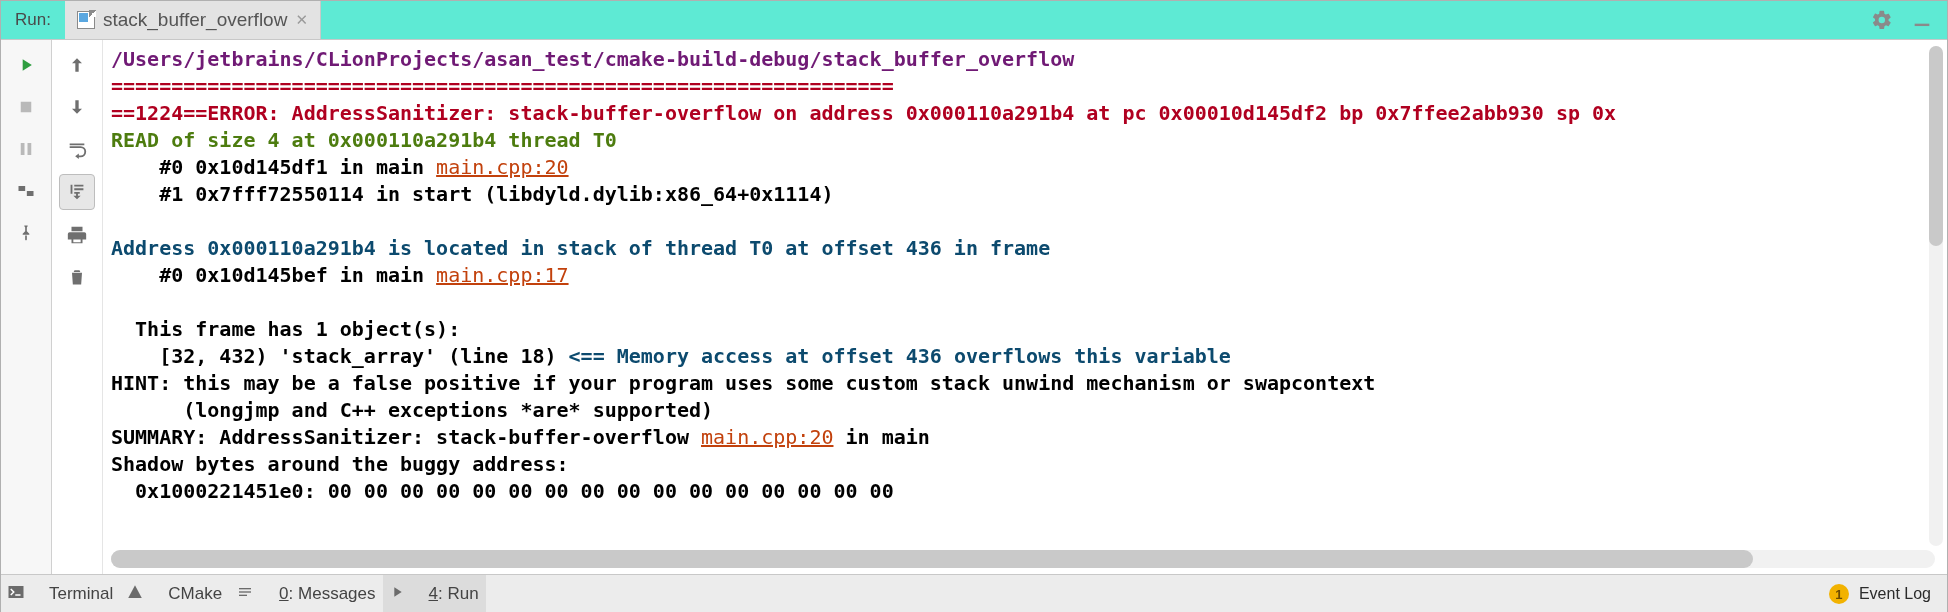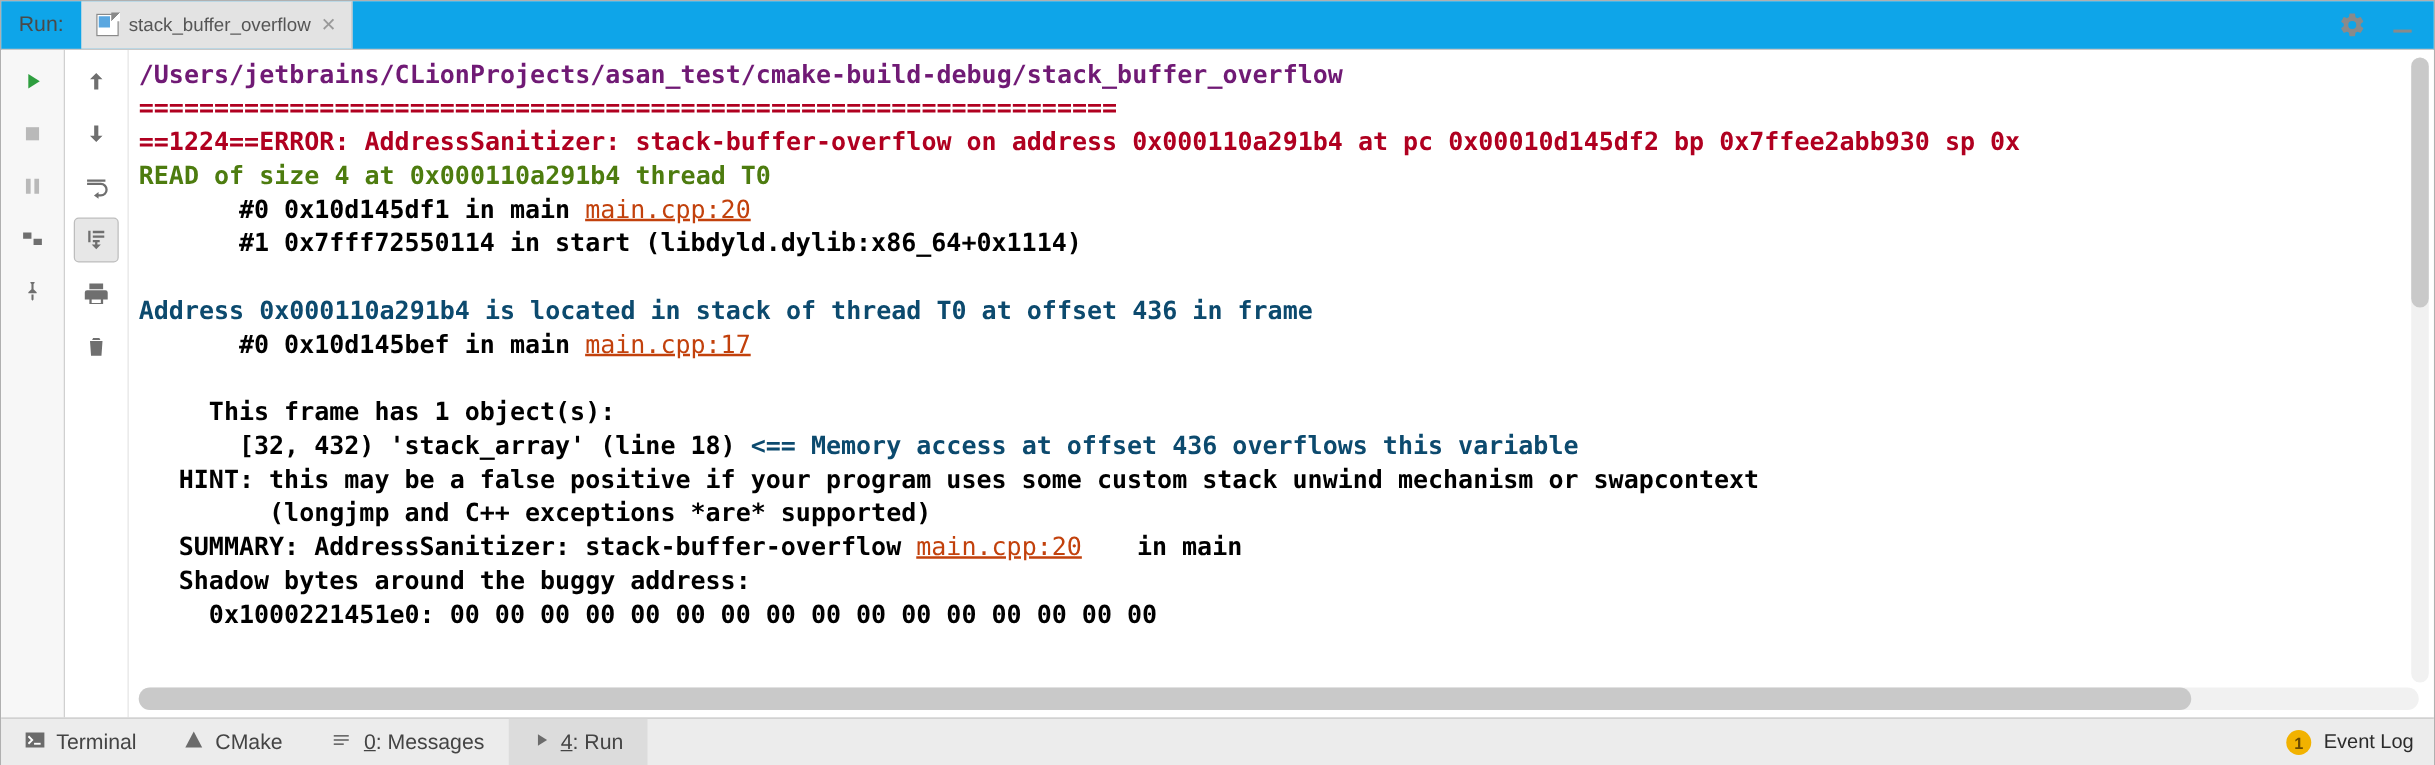--- a/index.html
+++ b/index.html
@@ -17,39 +17,39 @@
     display: flex;
     flex-direction: column;
     height: 100%;
     border: 1px solid #b0b0b0;
   }
   
   .tw-header {
     display: flex;
     align-items: center;
     height: 38px;
-    background: #0ea5e9;
+    background: #5eead4;
     border-bottom: 1px solid #c8c8c8;
     position: relative;
   }
   .tw-title {
     padding: 0 14px;
     font-size: 17px;
     color: #4a4a4a;
   }
   .tw-tab {
     display: flex;
     align-items: center;
     height: 100%;
     padding: 0 12px;
     background: #e3e3e3;
     border-right: 1px solid #c8c8c8;
     gap: 8px;
   }
-  .tw-tab .tab-label { color: #555; font-size: 15px; }
+  .tw-tab .tab-label { color: #555; font-size: 19px; }
   .tw-tab .close-x { color: #9a9a9a; font-size: 15px; }
   .file-icon {
     width: 18px; height: 18px; position: relative;
   }
   .file-icon .page {
     position: absolute; inset: 0;
     border: 1px solid #8a8a8a;
     background: #fff;
   }
   .file-icon .corner {
@@ -120,21 +120,21 @@
     font-family: "Menlo", "Consolas", monospace;
     font-size: 20px;
     line-height: 27px;
     white-space: pre;
     color:#000;
   }
   .console .path { color:#701a75; font-weight:bold; }
   .console .err  { color:#b00020; font-weight:bold; }
   .console .blue { color:#4d7c0f; font-weight:bold; }
   .console .green{ color:#0c4a6e; font-weight:bold; }
-  .console .bold { font-weight:bold;margin-left:32px; }
+  .console .bold { font-weight:bold; }
   .console a.srclink { color:#c2410c; text-decoration: underline; font-weight:normal; }
   .hscroll {
     height: 18px;
     margin: 4px 12px 6px 8px;
     background:#f1f1f1;
     border-radius: 9px;
     position:relative;
   }
   .hscroll .thumb {
     position:absolute; left:0; top:0; height:100%;
@@ -153,22 +153,22 @@
   
   .status-bar {
     height: 38px;
     background:#ececec;
     border-top:1px solid #c8c8c8;
     display:flex;
     align-items:stretch;
   }
   .status-item {
     display:flex; align-items:center;
-    gap:8px;
-    padding:0 18px;
+    gap:24px;
+    padding:0 6px;
     color:#444;
     font-size:17px;
     border-right:1px solid transparent;
   }
   .status-item.active {
     background:#dcdcdc;
   }
   .status-item .under { text-decoration: underline; }
   .status-right {
     margin-left:auto;

